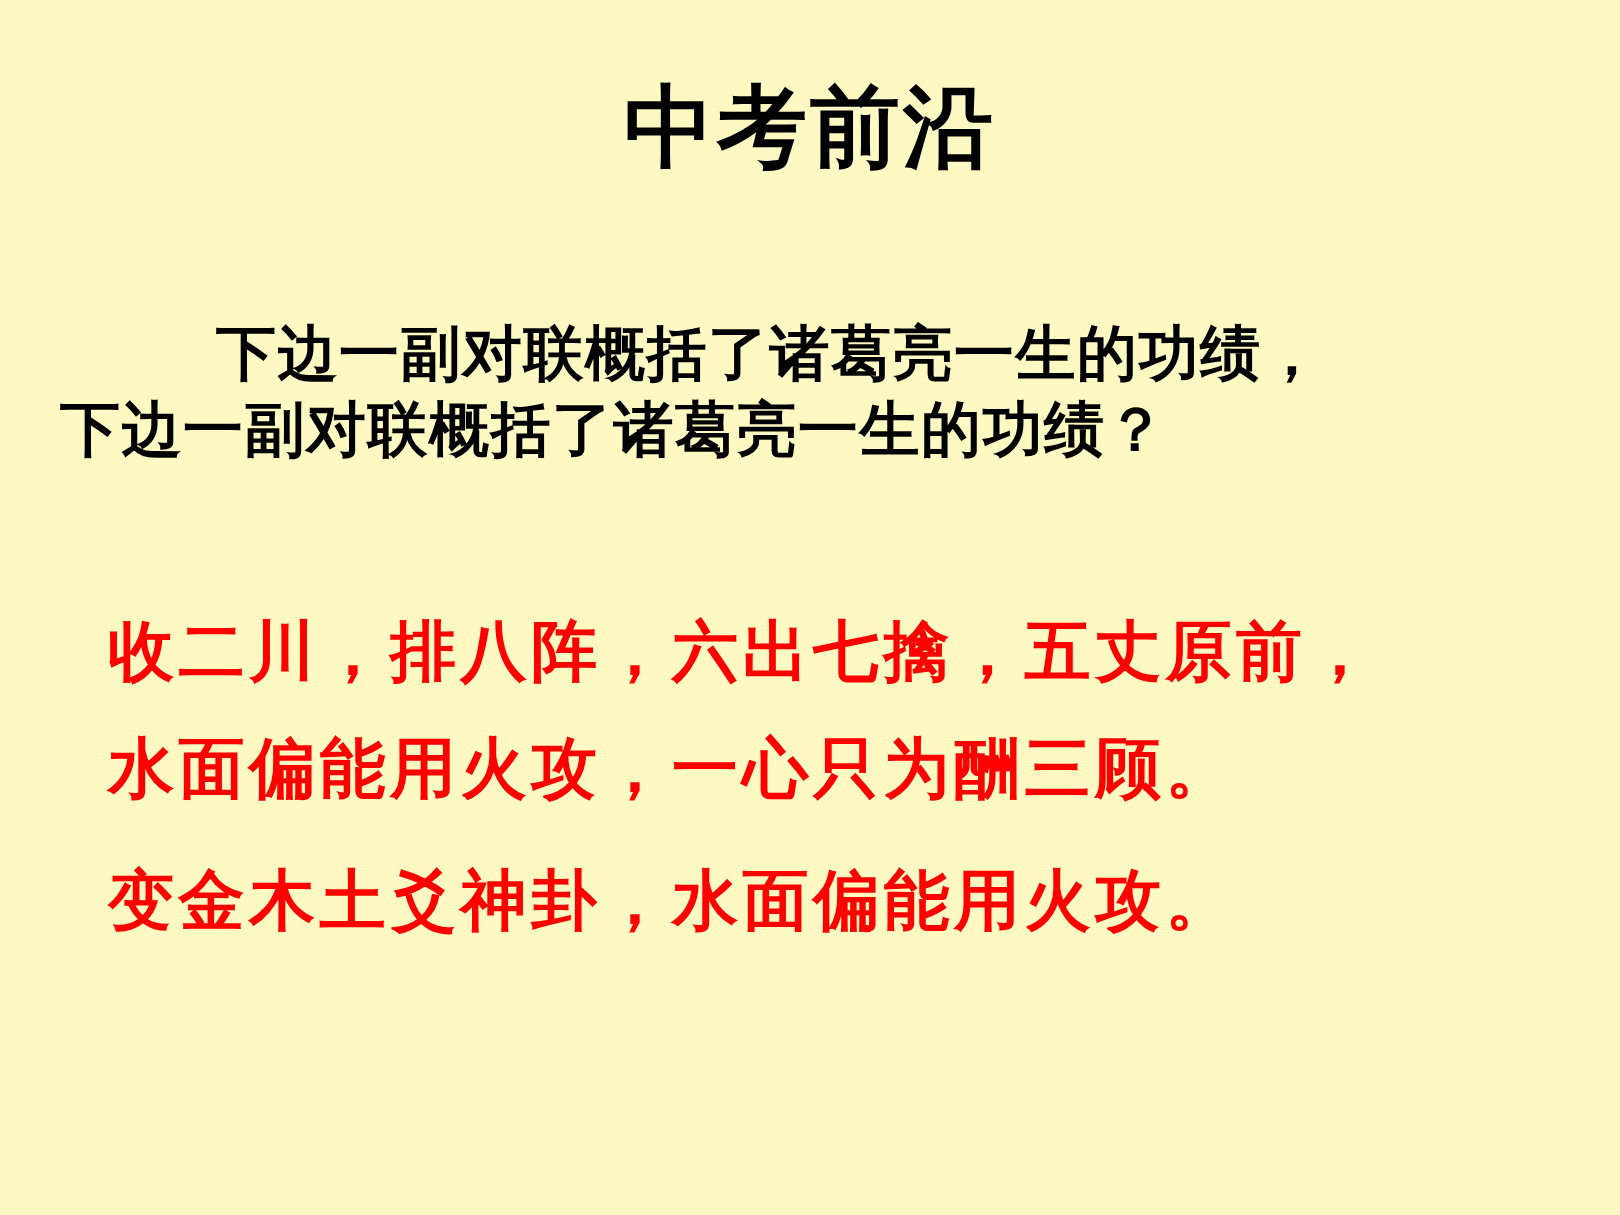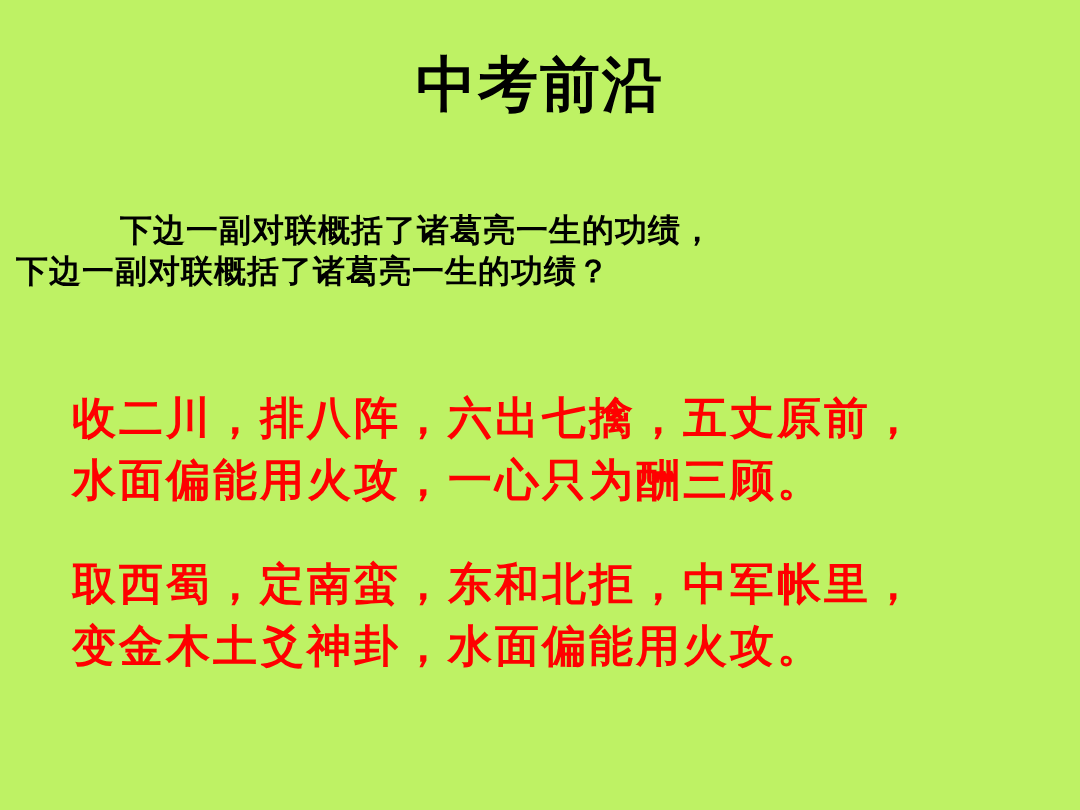--- a/index.html
+++ b/index.html
@@ -10,43 +10,43 @@
     width: 1080px;
     height: 810px;
     background: #ffffff;
     font-family: "Liberation Serif", serif;
     overflow: hidden;
   }
   .slide {
     position: relative;
     width: 1080px;
     height: 810px;
-    background: #bef264;
+    background: #fef9c3;
     box-sizing: border-box;
   }
   .slide-title {
     position: absolute;
     top: 52px;
     left: 0;
     width: 1080px;
     text-align: center;
     font-family: "Liberation Serif", serif;
     font-size: 60px;
     font-weight: 700;
     color: #000000;
     letter-spacing: 2px;
     line-height: 1.1;
   }
   .prompt-block {
     position: absolute;
     top: 210px;
-    left: 16px;
+    left: 40px;
     width: 1010px;
     font-family: "Liberation Serif", serif;
-    font-size: 32px;
+    font-size: 40px;
     font-weight: 700;
     color: #000000;
     line-height: 1.28;
     letter-spacing: 1px;
   }
   .prompt-line-1 {
     text-indent: 104px;
   }
   .prompt-line-2 {
     text-indent: 0;
@@ -63,37 +63,37 @@
     letter-spacing: 3px;
   }
   .couplet-1 {
     top: 388px;
   }
   .couplet-2 {
     top: 554px;
   }
   .couplet .line {
     white-space: nowrap;
+    margin-top: 16px;
   }
 </style>
 </head>
 <body>
 
 <div class="slide">
 
   <div class="slide-title">中考前沿</div>
 
   <div class="prompt-block">
     <div class="prompt-line-1">下边一副对联概括了诸葛亮一生的功绩，</div>
     <div class="prompt-line-2">下边一副对联概括了诸葛亮一生的功绩？</div>
   </div>
 
   <div class="couplet couplet-1">
     <div class="line">收二川，排八阵，六出七擒，五丈原前，</div>
     <div class="line">水面偏能用火攻，一心只为酬三顾。</div>
   </div>
 
   <div class="couplet couplet-2">
-    <div class="line">取西蜀，定南蛮，东和北拒，中军帐里，</div>
     <div class="line">变金木土爻神卦，水面偏能用火攻。</div>
   </div>
 
 </div>
 
 </body></html>

